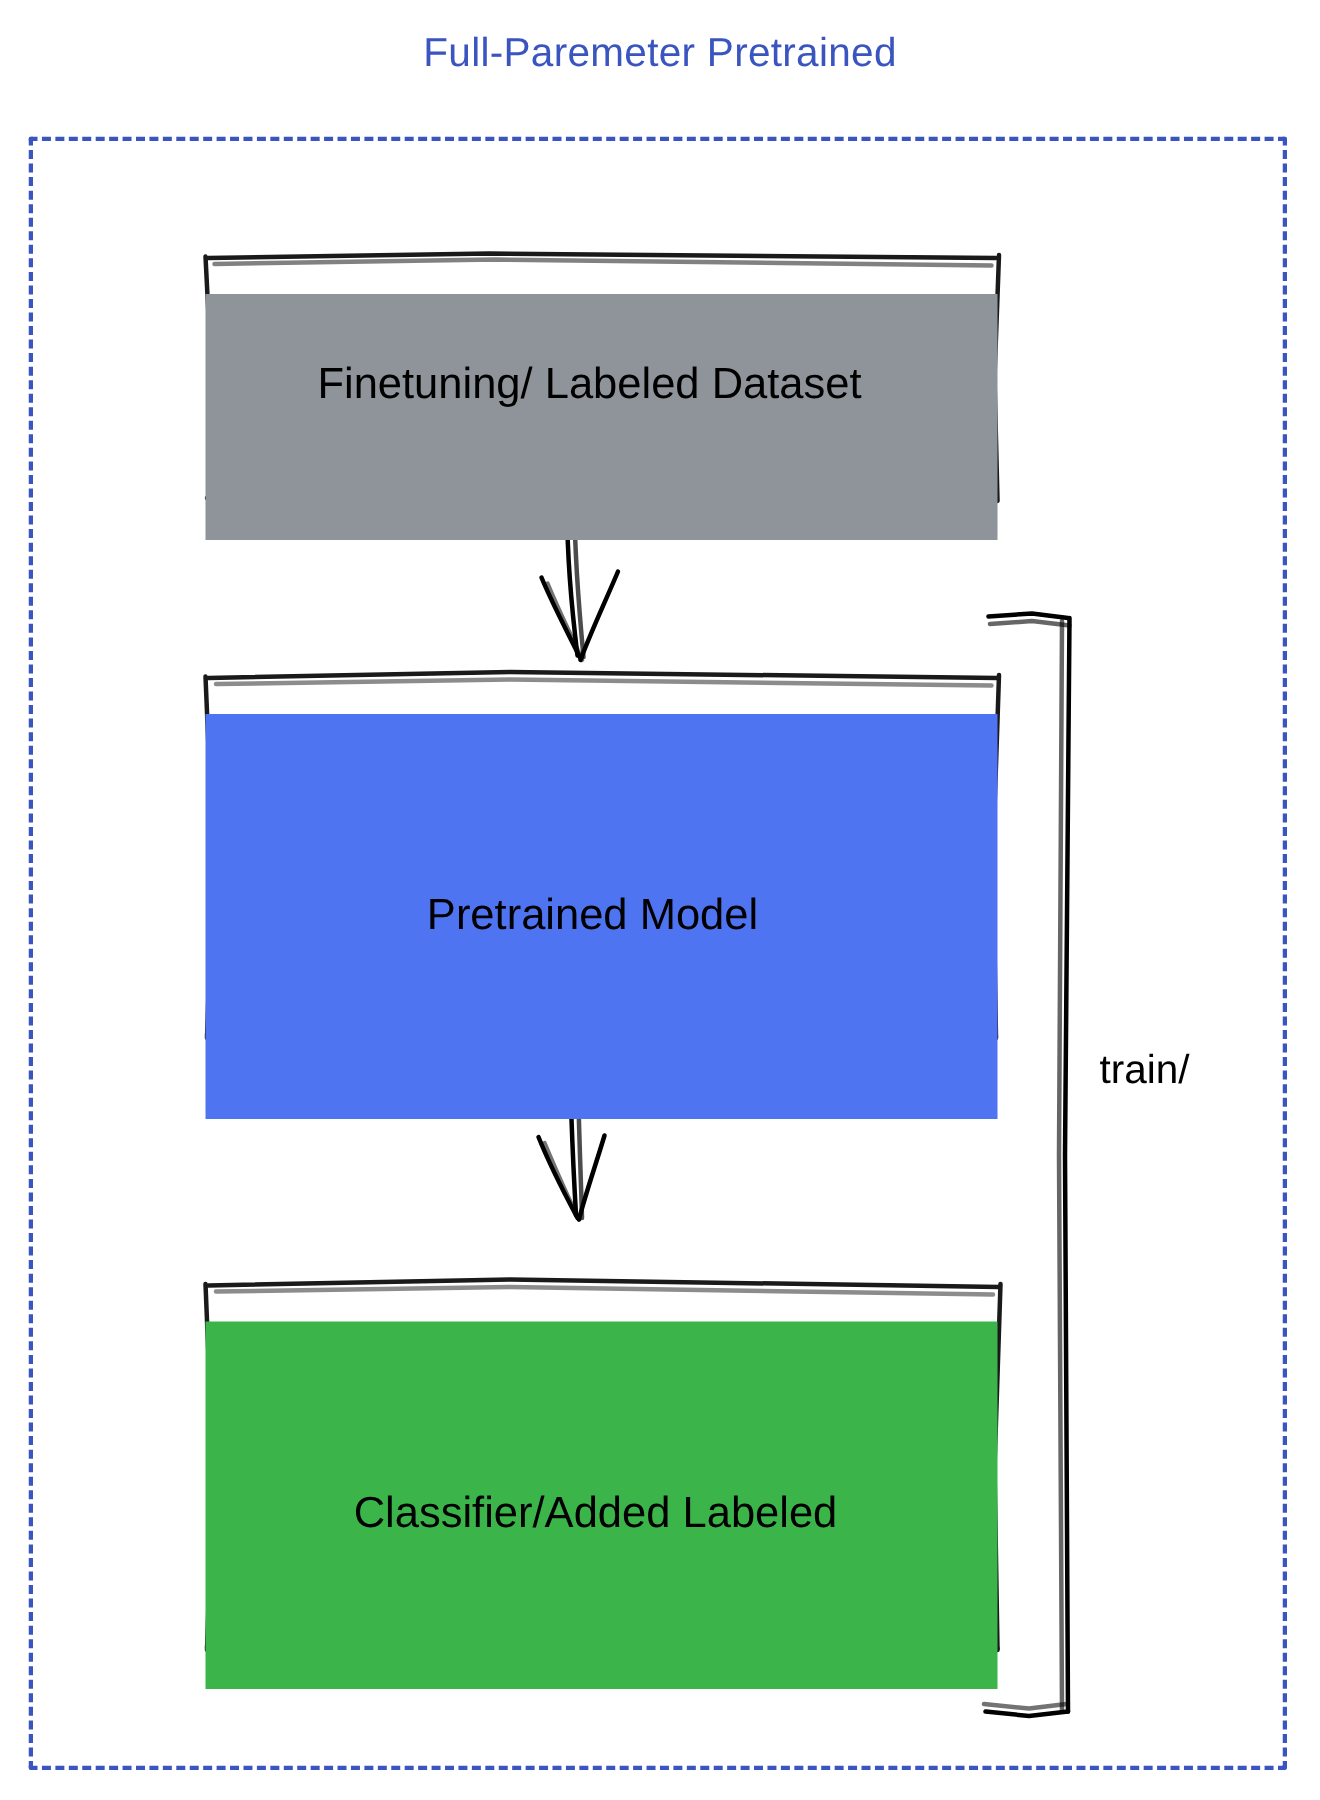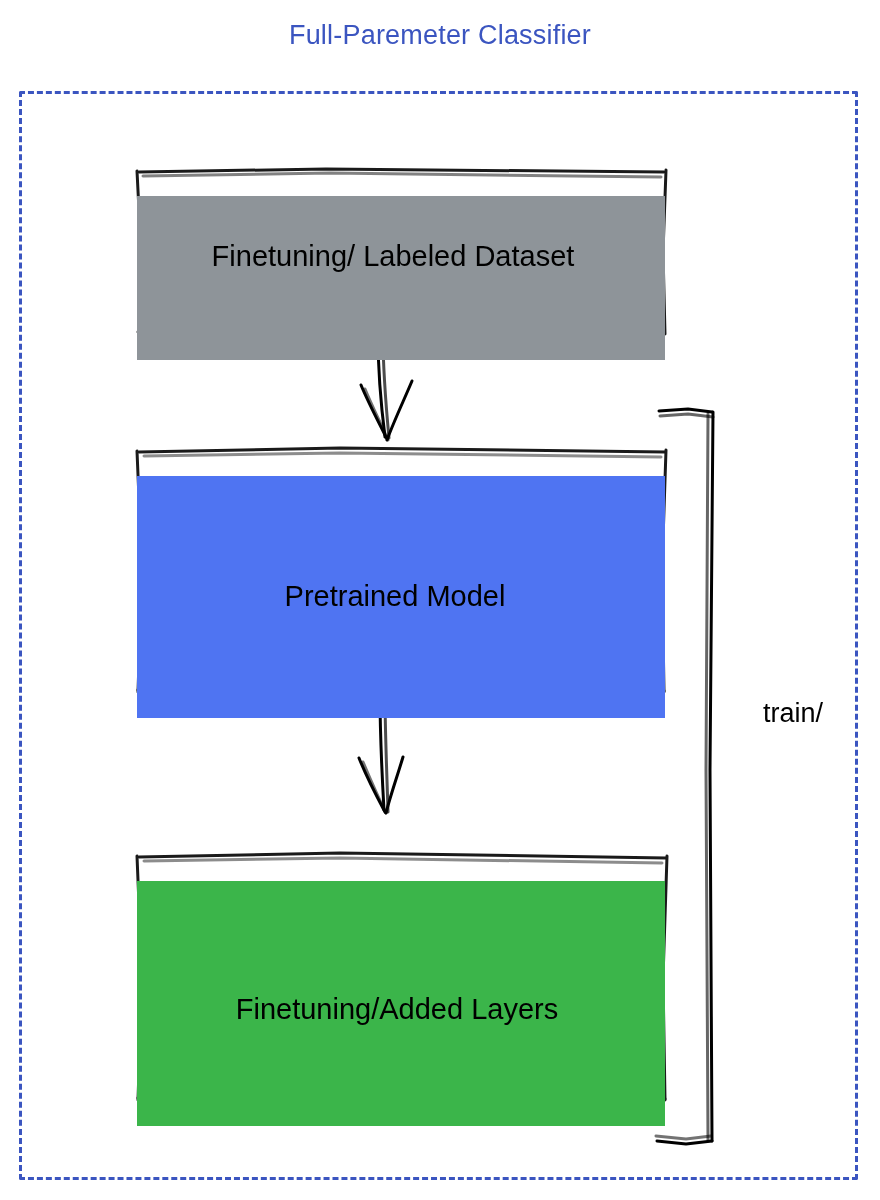--- a/index.html
+++ b/index.html
@@ -66,21 +66,21 @@
     background: #8e9499;
     font-size: 29px;
   }
   #node-dataset .node-label {
     transform: translate(-8px, -22px);
   }
   #node-pretrained {
     left: 137px;
     top: 450px;
     width: 528px;
-    height: 242px;
+    height: 270px;
     background: #4f74f2;
     font-size: 29px;
   }
   #node-pretrained .node-label {
     transform: translate(-6px, -1px);
   }
   #node-classifier {
     left: 137px;
     top: 855px;
     width: 528px;
@@ -93,21 +93,20 @@
   }
   .loop-label {
     position: absolute;
     left: 733px;
     top: 695px;
     width: 120px;
     color: #000000;
     font-size: 27px;
     line-height: 36px;
     font-family: "Liberation Sans", sans-serif;
-    text-align: center;
   }
   .loop-label span {
     display: block;
   }
 </style>
 </head>
 <body>
 
 <svg id="canvas" viewBox="0 0 880 1200">
   <g fill="none" stroke="#1a1a1a" stroke-width="3" stroke-linecap="round" stroke-linejoin="round">
@@ -156,31 +155,31 @@
   <g fill="none" stroke="#000000" stroke-width="3" stroke-linecap="round" stroke-linejoin="round">
     <path d="M659 411 L688 409 L712 412"></path>
     <path d="M660 416 L688 414 L713 417" opacity="0.6"></path>
     <path d="M713 412 L710 770 L712 1141"></path>
     <path d="M708 414 L706 770 L708 1140" opacity="0.6"></path>
     <path d="M712 1141 L686 1144 L657 1141"></path>
     <path d="M711 1136 L686 1139 L656 1136" opacity="0.55"></path>
   </g>
 </svg>
 
-<div class="diagram-title">Full-Paremeter Classifier</div>
+<div class="diagram-title">Full-Paremeter Pretrained</div>
 
 <div class="frame"></div>
 
 <div class="node" id="node-dataset">
   <span class="node-label">Finetuning/ Labeled Dataset</span>
 </div>
 
 <div class="node" id="node-pretrained">
   <span class="node-label">Pretrained Model</span>
 </div>
 
 <div class="node" id="node-classifier">
-  <span class="node-label">Finetuning/Added Layers</span>
+  <span class="node-label">Classifier/Added Labeled</span>
 </div>
 
 <div class="loop-label">
   <span>train/</span>
 </div>
 
 </body></html>

